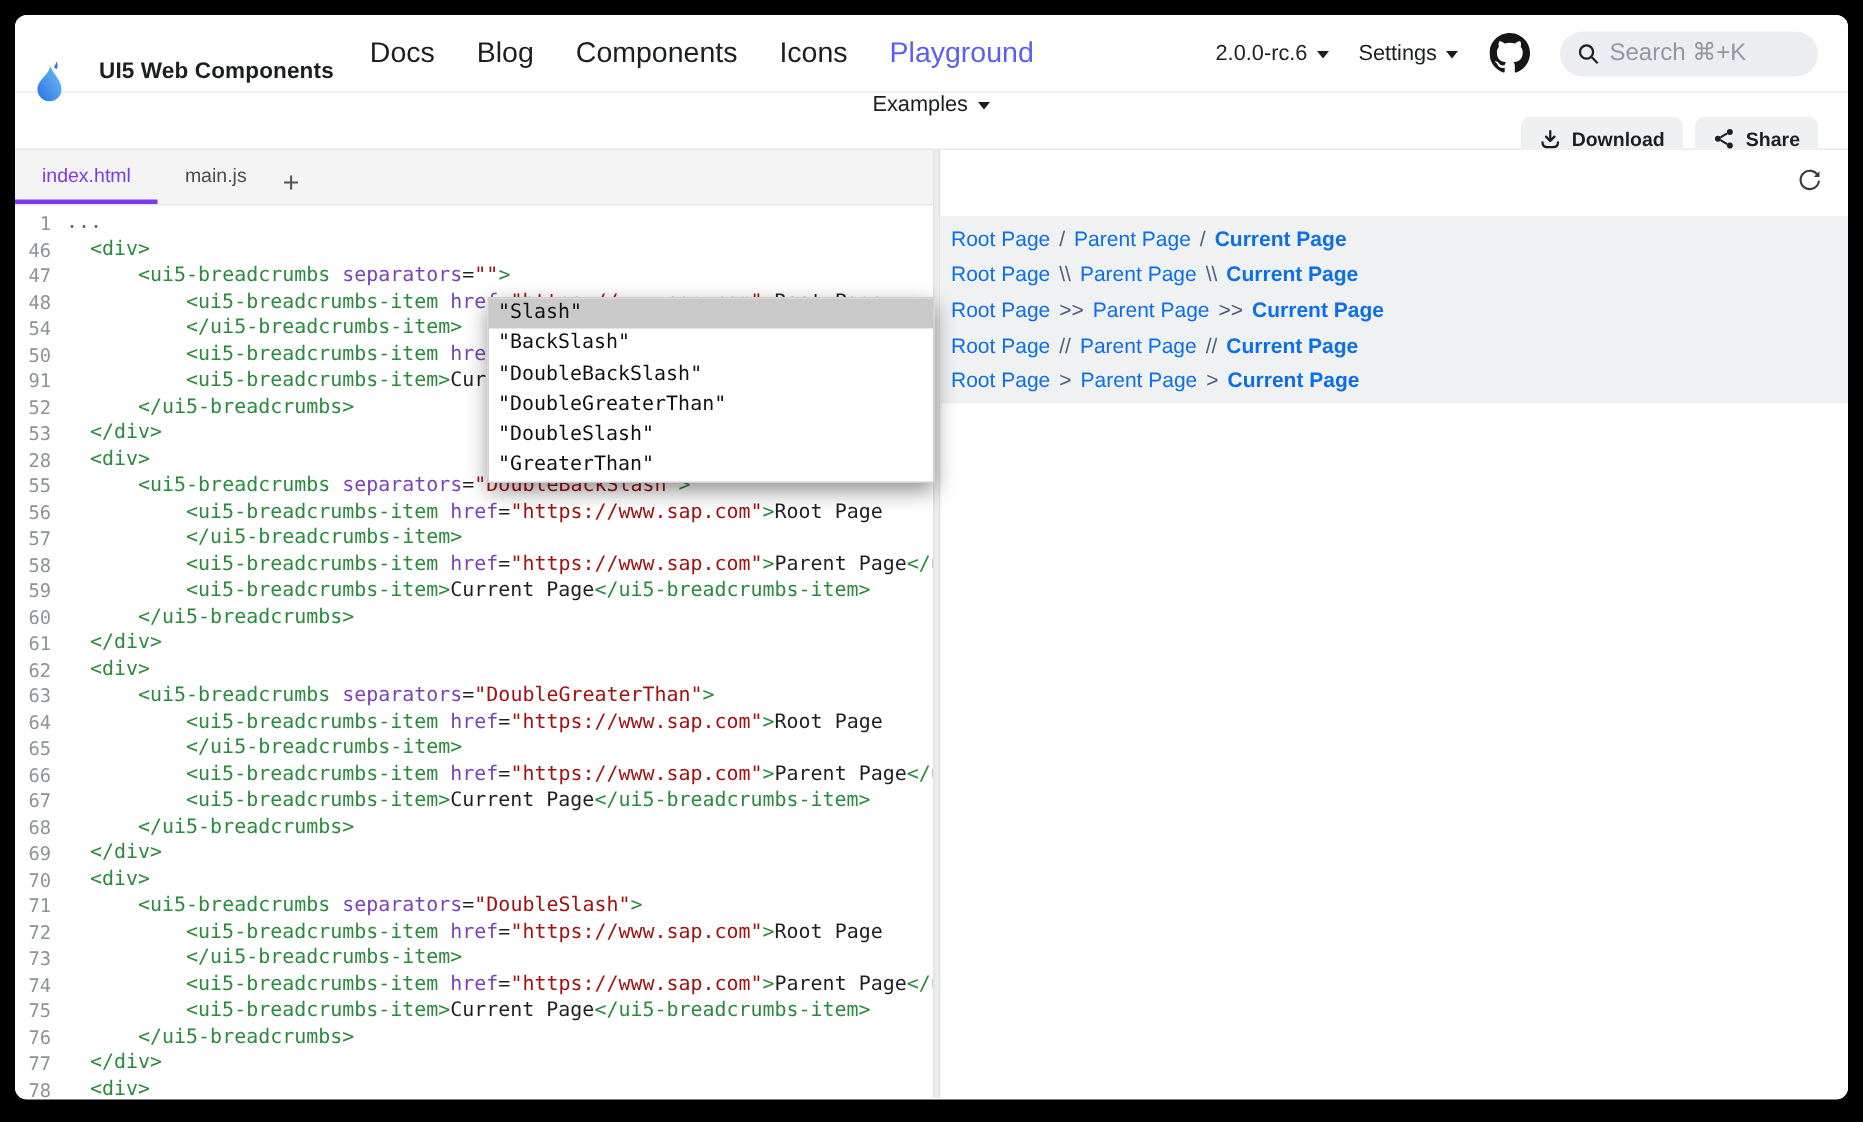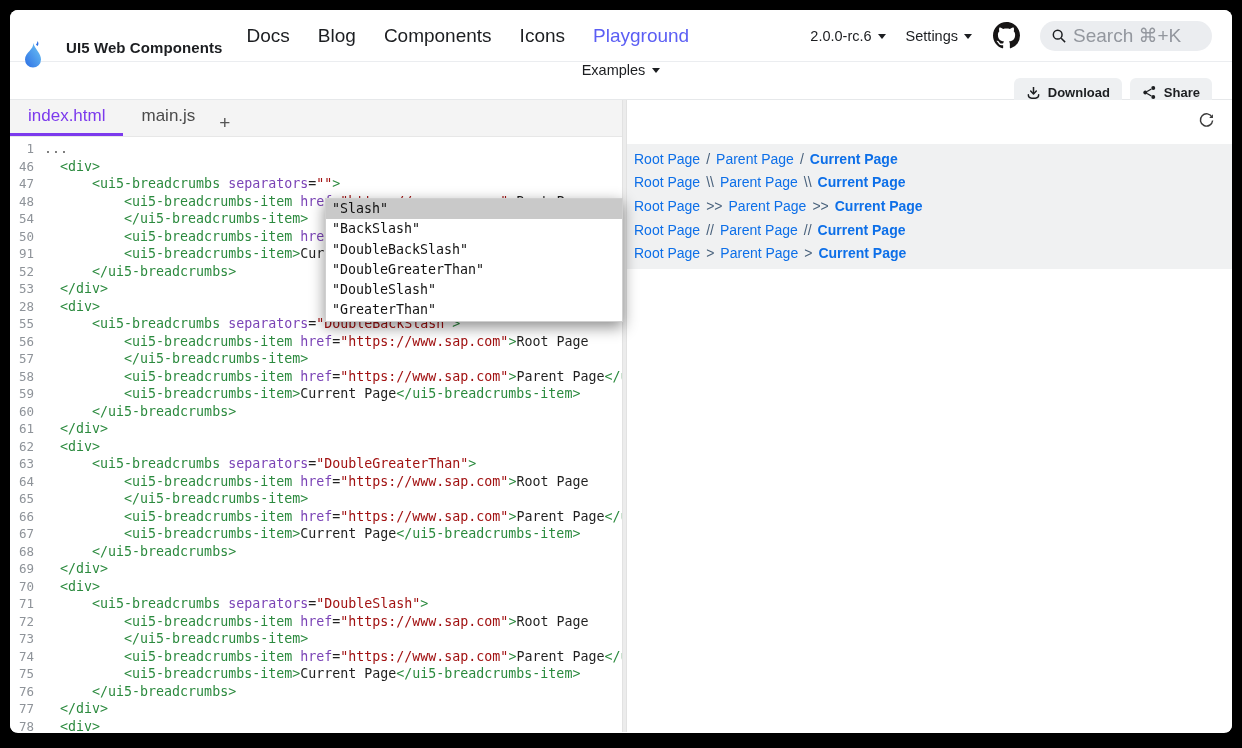--- a/index.html
+++ b/index.html
@@ -11,38 +11,38 @@
   .brand { display:flex; align-items:flex-start; gap:20px;margin-top:36px; }
   .brand-title { font-size:15px; font-weight:bold; color:#1c1e21; letter-spacing:.1px; }
   .nav-links { display:flex; align-items:center; gap:28px; margin-left:24px; }
   .nav-link { font-size:19px; color:#1c1e21; cursor:pointer; }
   .nav-link.active { color:var(--accent-indigo); }
   .nav-right { margin-left:auto; display:flex; align-items:center; gap:20px; }
   .dropdown-trigger { font-size:14.5px; color:#1c1e21; display:flex; align-items:center; gap:6px; cursor:pointer; }
   .caret { width:0; height:0; border-left:4.5px solid transparent; border-right:4.5px solid transparent; border-top:5px solid #1c1e21; margin-top:1px; }
   .gh { width:28px; height:28px; display:flex; align-items:center; justify-content:center; cursor:pointer; }
   .searchbox { width:172px; height:30px; background:#ebedf0; border-radius:16px; display:flex; align-items:center; gap:7px; padding:0 12px; cursor:text; }
-  .searchbox input { border:none; outline:none; background:transparent; font-size:19px; color:#701a75; width:120px; font-family:"Liberation Sans",sans-serif; }
+  .searchbox input { border:none; outline:none; background:transparent; font-size:16px; color:#701a75; width:120px; font-family:"Liberation Sans",sans-serif; }
   .searchbox input::placeholder { color:#93979e; }
 
   
   .toolbar { height:38px; display:flex; align-items:center; padding:0 20px; border-bottom:1px solid #e6e8ea; background:#fff;flex-direction:column; }
   .examples { font-size:14.5px; color:#1c1e21; display:flex; align-items:center; gap:7px; cursor:pointer; }
   .toolbar-right { margin-left:auto; display:flex; align-items:flex-start; gap:8px; }
   .tool-btn { height:29px; background:#eef0f2; border:none; border-radius:6px; display:flex; align-items:center; gap:7px; padding:0 12px; font-size:13px; font-weight:bold; color:#1c1e21; font-family:"Liberation Sans",sans-serif; cursor:pointer; }
 
   
   .main { position:relative; display:flex; height:632px; }
   .editor-pane { width:612px; display:flex; flex-direction:column; background:#fff; }
   .resizer { width:5px; background:#ececec; border-left:1px solid #e2e2e2; border-right:1px solid #e2e2e2; cursor:col-resize; }
   .preview-pane { flex:1; background:#fff; position:relative; }
 
   
   .tabbar { height:37px; background:#f4f4f4; display:flex; align-items:flex-end; border-bottom:1px solid #e7e7e7; }
-  .tab { height:37px; display:flex; align-items:center; padding:0 18px; font-size:17px; color:#4b4b4b; cursor:pointer; border-bottom:3px solid transparent; }
+  .tab { height:37px; display:flex; align-items:center; padding:0 18px; font-size:13px; color:#4b4b4b; cursor:pointer; border-bottom:3px solid transparent; }
   .tab.active { color:var(--accent-purple); border-bottom-color:var(--accent-purple); }
   .newtab { font-size:19px; color:#555; padding:0 10px 4px 6px; cursor:pointer; line-height:1; }
 
   
   .code-area { position:relative; flex:1; overflow:hidden; padding-top:3px; }
   .code-row { display:flex; height:17.5px; line-height:17.5px; font-family:"DejaVu Sans Mono","Liberation Mono",monospace; font-size:13.3px; white-space:pre; }
   .ln { width:34px; flex:0 0 34px; text-align:right; padding-right:10px; color:#8e9399; font-size:12.5px; }
   .code-text { flex:1; overflow:hidden; color:#1f1f1f; }
   .seg-tag { color:var(--syn-tag); }
   .seg-attr { color:var(--syn-attr); }

